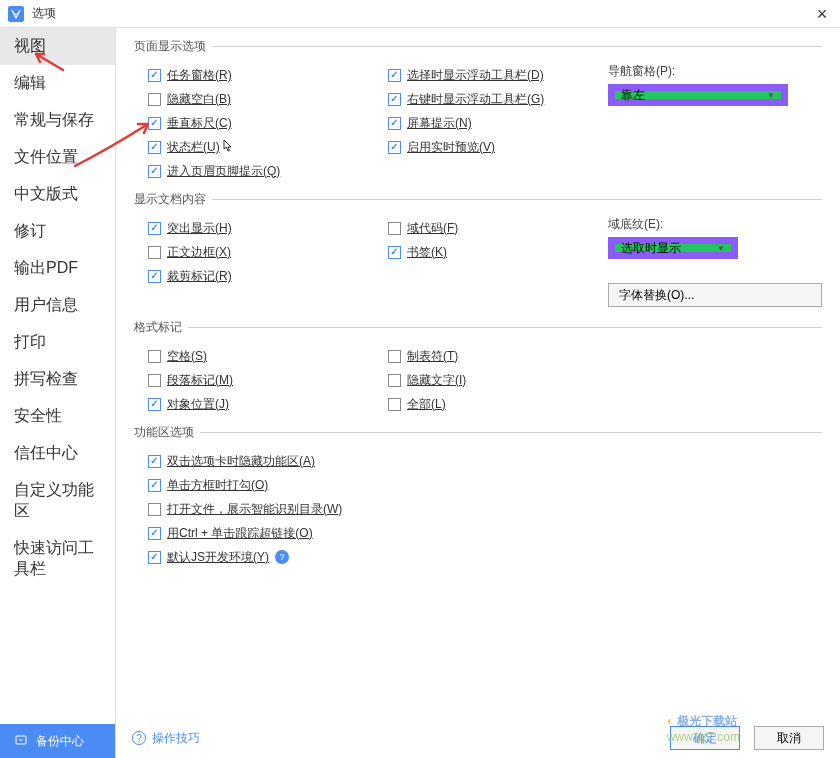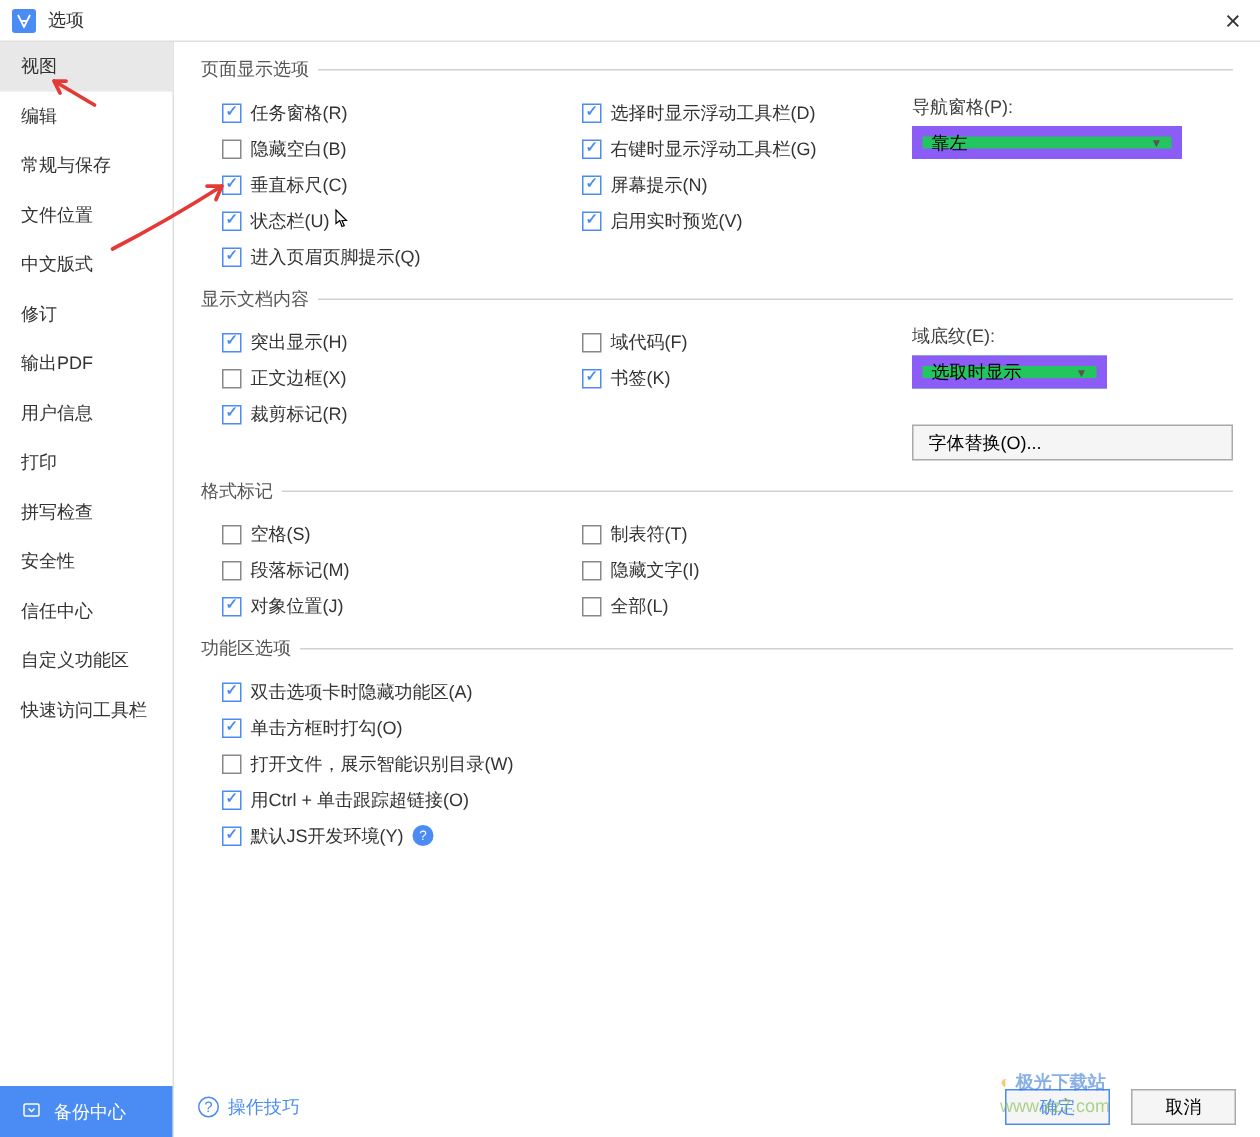--- a/index.html
+++ b/index.html
@@ -73,21 +73,21 @@
     }
     
     .sidebar-items {
       flex: 1;
     }
     
     .sidebar-item {
       padding: 8px 14px;
       color: #333;
       cursor: pointer;
-      font-size: 12px;
+      font-size: 16px;
     }
     
     .sidebar-item.active {
       background: #e8e8e8;
     }
     
     .backup-center {
       height: 34px;
       background: #4b8bf4;
       color: #fff;
@@ -168,20 +168,21 @@
     .checkbox.checked::after {
       content: "✓";
       color: #4b8bf4;
       font-size: 10px;
       line-height: 1;
       font-weight: bold;
     }
     
     .checkbox-label {
       color: #333;
+      text-decoration: underline;
     }
     
     .cursor-icon {
       display: inline-block;
       margin-left: 2px;
     }
     
     .field-label {
       color: #404040;
       margin-bottom: 4px;

